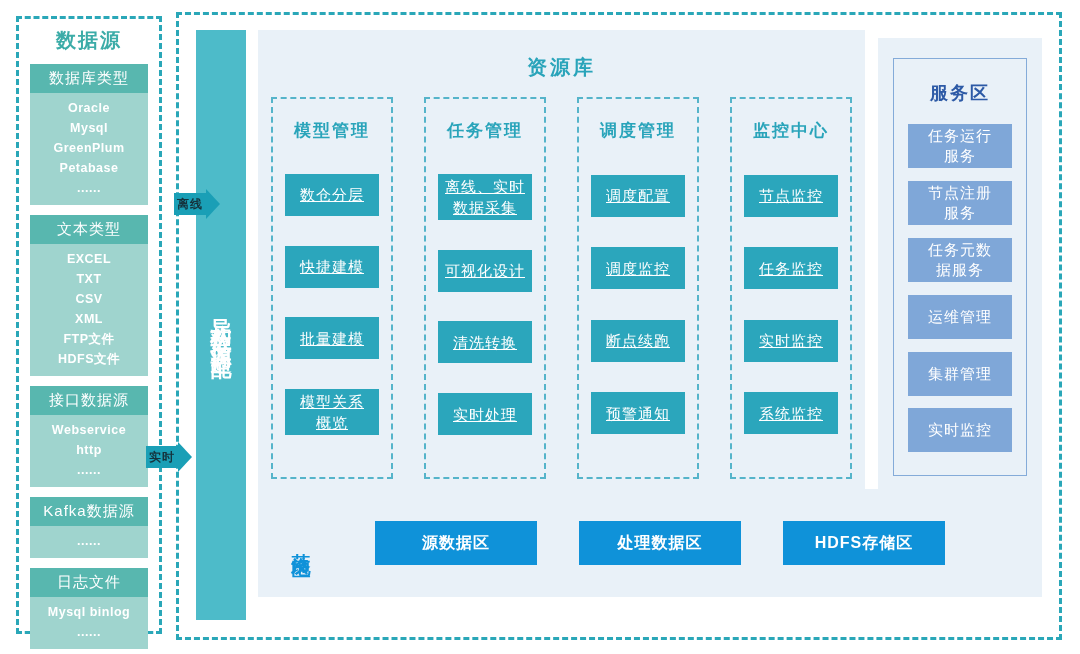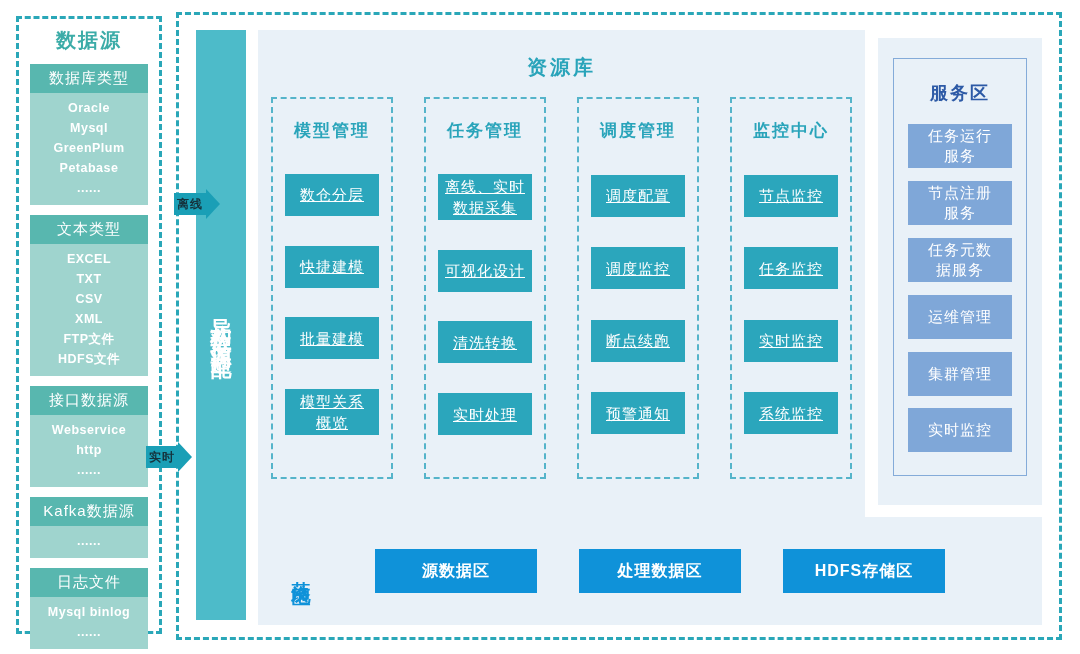--- a/index.html
+++ b/index.html
@@ -58,21 +58,21 @@
     border:1px solid var(--service_border);box-sizing:border-box;
     padding:12px 14px 10px;display:flex;flex-direction:column;}
   .service-title{text-align:center;color:var(--service_title);font-size:18px;font-weight:bold;
     letter-spacing:2px;margin:10px 0 6px;}
   .service-items{flex:1;display:flex;flex-direction:column;justify-content:space-evenly;}
   .sbtn{min-height:40px;background:var(--service_button);color:#fff;font-size:15px;
     display:flex;align-items:center;justify-content:center;text-align:center;line-height:1.35;
     letter-spacing:1px;white-space:pre-line;padding:2px 0;}
 
   
-  .landing-panel{position:absolute;left:258px;top:517px;width:784px;height:108px;
+  .landing-panel{position:absolute;left:258px;top:489px;width:784px;height:108px;
     background:var(--panel_bg);}
   .landing-title{position:absolute;left:34px;top:50%;transform:translateY(-50%);
     writing-mode:vertical-rl;text-orientation:upright;color:var(--blue_button);
     font-size:19px;font-weight:bold;letter-spacing:4px;line-height:1;}
   .landing-items{position:absolute;left:117px;top:50%;transform:translateY(-50%);
     display:flex;gap:42px;}
   .bbtn{width:162px;height:44px;background:var(--blue_button);color:#fff;font-size:16px;
     font-weight:bold;display:flex;align-items:center;justify-content:center;letter-spacing:1px;}
 </style>
 </head>

